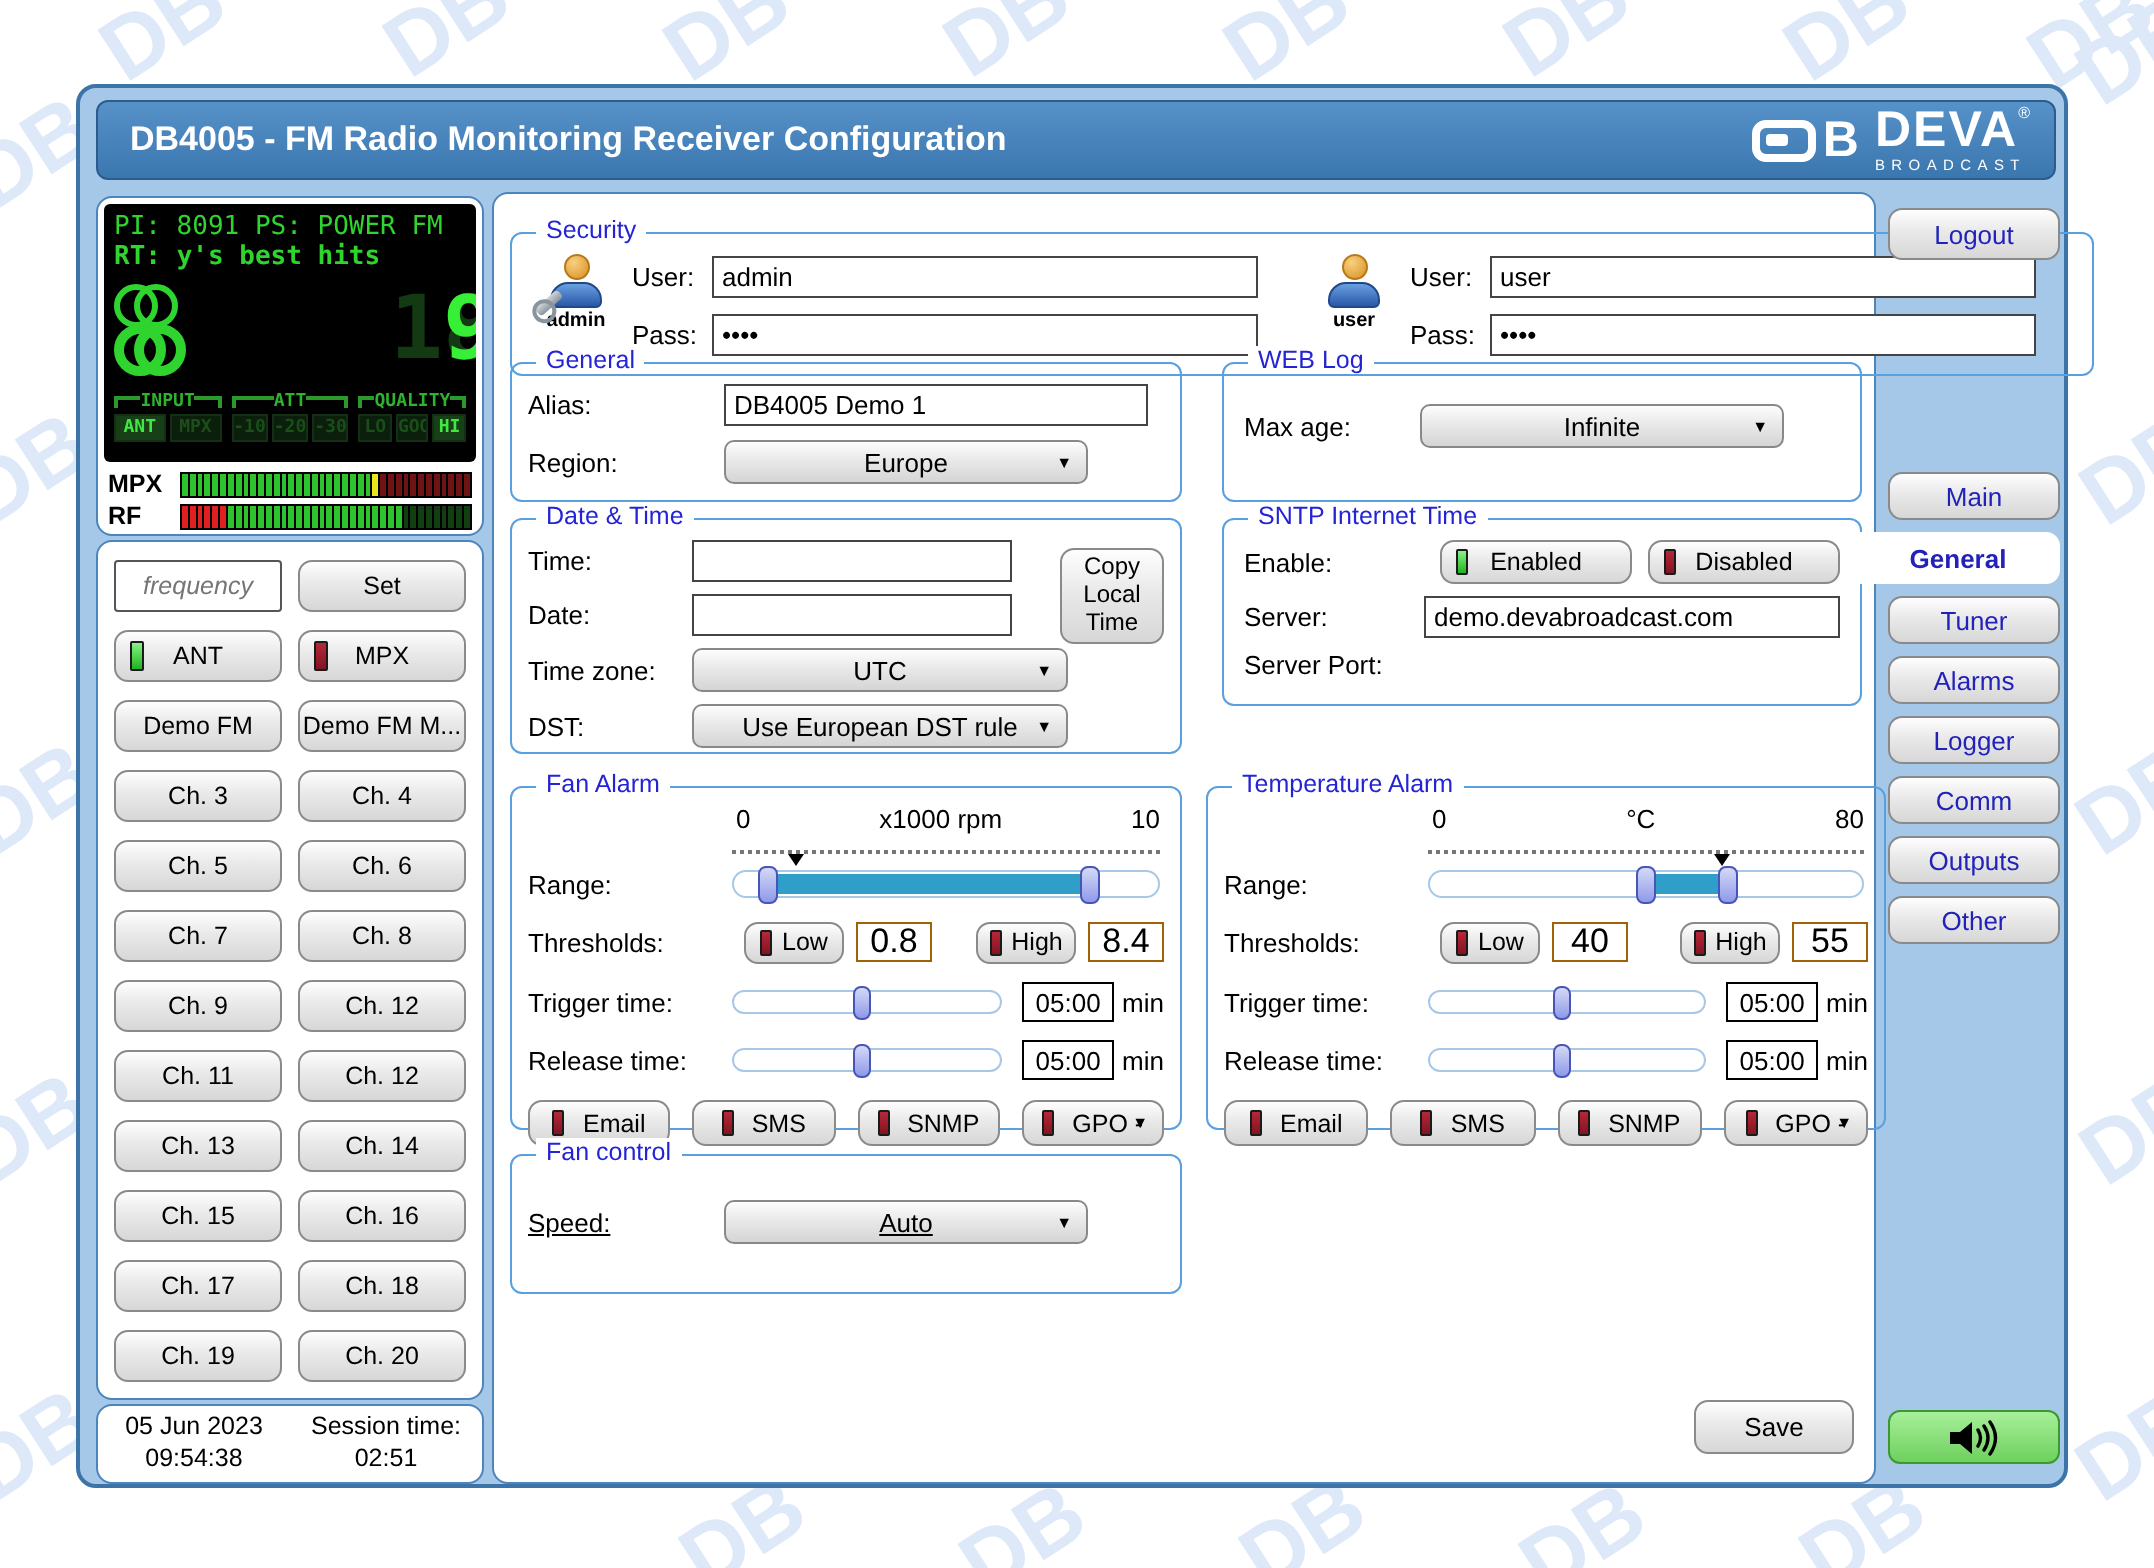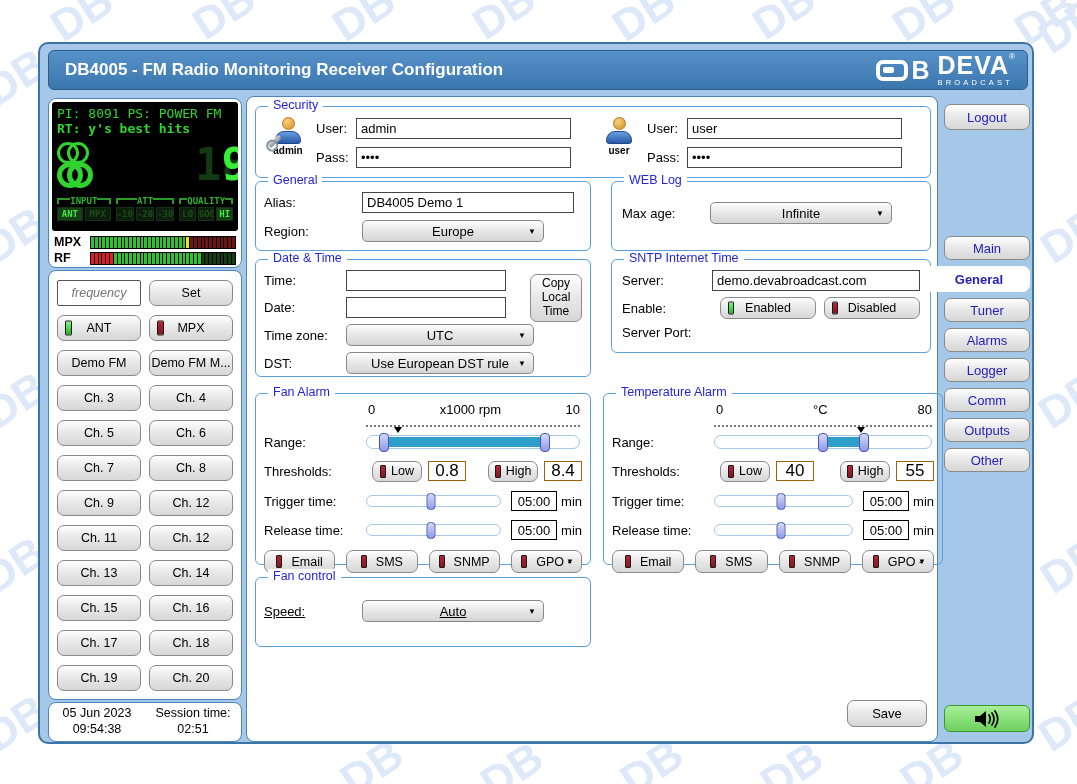--- a/index.html
+++ b/index.html
@@ -97,21 +97,21 @@
   
   .content { position:absolute; left:206px; top:52px; width:692px; height:646px;
     background:#fff; border:1px solid #4c84bc; border-radius:8px; }
   .panel { position:absolute; border:1px solid #58a0e0; border-radius:6px; }
   .legend { position:absolute; top:-9px; left:12px; background:#fff; padding:0 5px;
     color:#2424d6; font-size:12.5px; white-space:nowrap; }
   .f-label { font-size:13px; color:#000; flex:0 0 auto; }
   .f-row { display:flex; align-items:center; }
 
   
-  .p-security { left:8px; top:9px; width:676px; height:72px; display:flex; padding:10px 6px 8px;justify-content:space-between; }
+  .p-security { left:8px; top:19px; width:792px; height:72px; display:flex; padding:10px 6px 8px;justify-content:space-between; }
   .sec-half { flex:1; display:flex; gap:10px; padding:0 8px; }
   .avatar-wrap { width:36px; text-align:center; }
   .avatar { position:relative; width:30px; height:28px; margin:0 auto; }
   .av-head { width:13px; height:13px; border-radius:50%; margin:0 auto;
     background:radial-gradient(circle at 35% 30%,#f8d080,#d89020); border:1px solid #b87818; }
   .av-body { width:26px; height:13px; border-radius:9px 9px 3px 3px; margin:1px auto 0;
     background:linear-gradient(#6aa0e0,#2858a8); border:1px solid #204888; }
   .av-wrench { position:absolute; left:-6px; bottom:1px; width:15px; height:5px;
     background:linear-gradient(#cfd6dc,#8a949c); border-radius:2px; transform:rotate(-42deg); }
   .av-wrench::after { content:""; position:absolute; left:-3px; top:-2px; width:8px; height:8px;
@@ -501,34 +501,34 @@
         <div class="dd" style="width:188px">
           <span>Use European DST rule</span>
           <span class="dd-arrow">▼</span>
         </div>
       </div>
       <div class="btn copy-btn">Copy Local Time</div>
     </div>
 
     <div class="panel p-sntp">
       <span class="legend">SNTP Internet Time</span>
-      <div class="f-row">
-        <span class="f-label">Server:</span>
-        <input class="txt" style="flex: 1 1 0%;" value="demo.devabroadcast.com">
-      </div>
       <div class="f-row" style="gap:8px">
         <span class="f-label">Enable:</span>
         <div class="btn led-btn tog-btn">
           <span class="led green sm"></span>
           <span>Enabled</span>
         </div>
         <div class="btn led-btn tog-btn">
           <span class="led dred sm"></span>
           <span>Disabled</span>
         </div>
+      </div>
+      <div class="f-row">
+        <span class="f-label">Server:</span>
+        <input class="txt" style="flex: 1 1 0%;" value="demo.devabroadcast.com">
       </div>
       <div class="f-row">
         <span class="f-label">Server Port:</span>
       </div>
     </div>
 
     <div class="panel p-alarm p-fan">
       <span class="legend">Fan Alarm</span>
       <div class="scale-row">
         <span>0</span>

